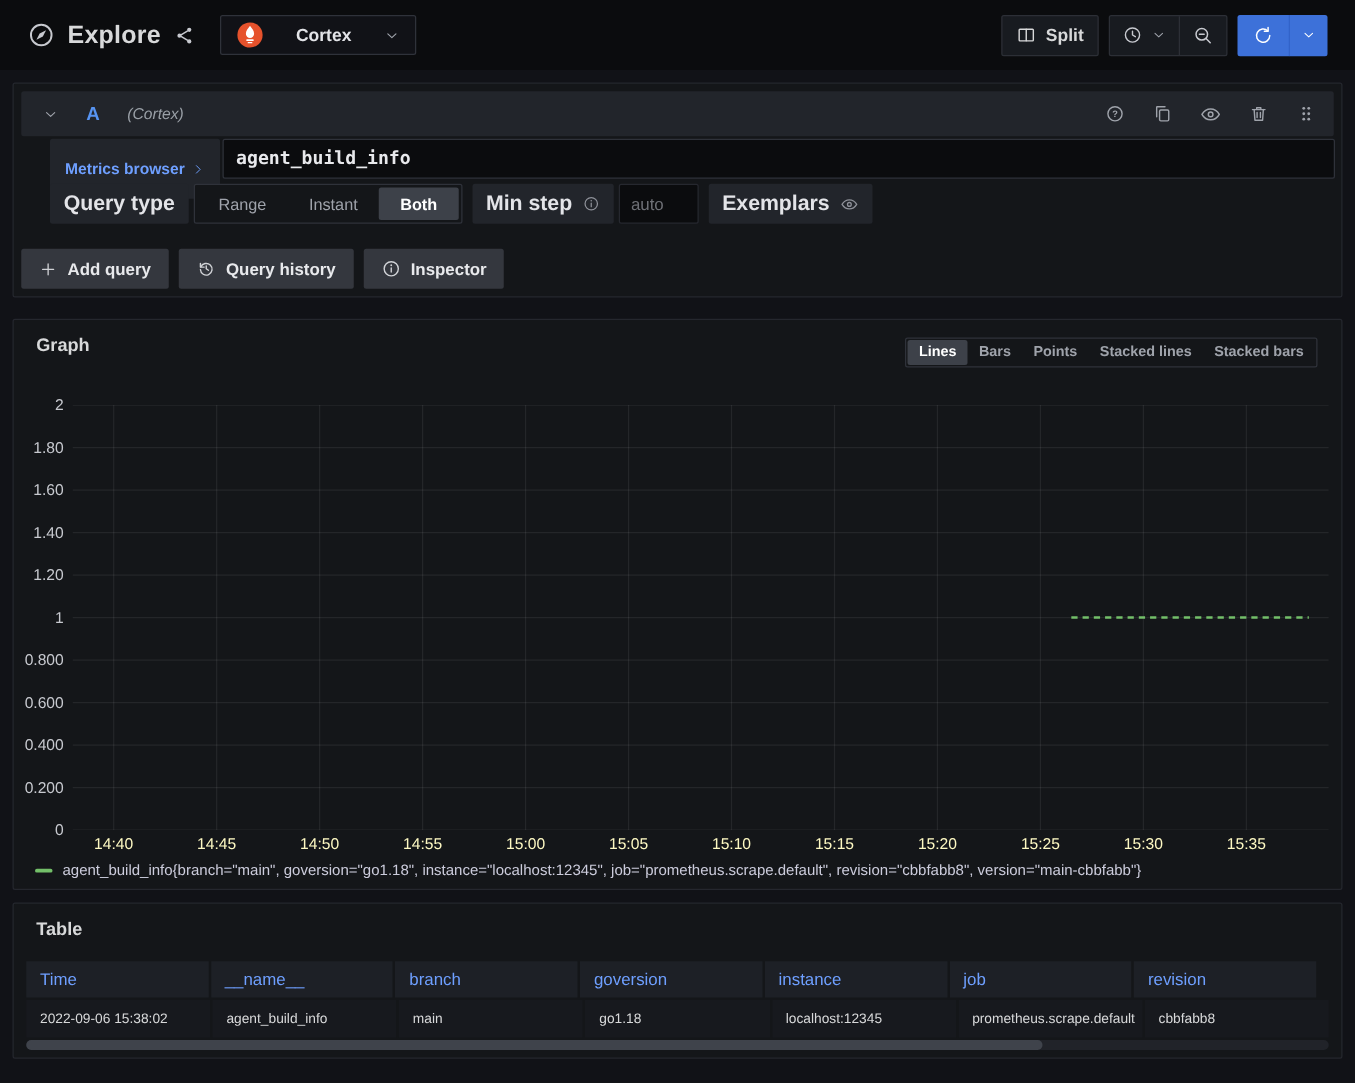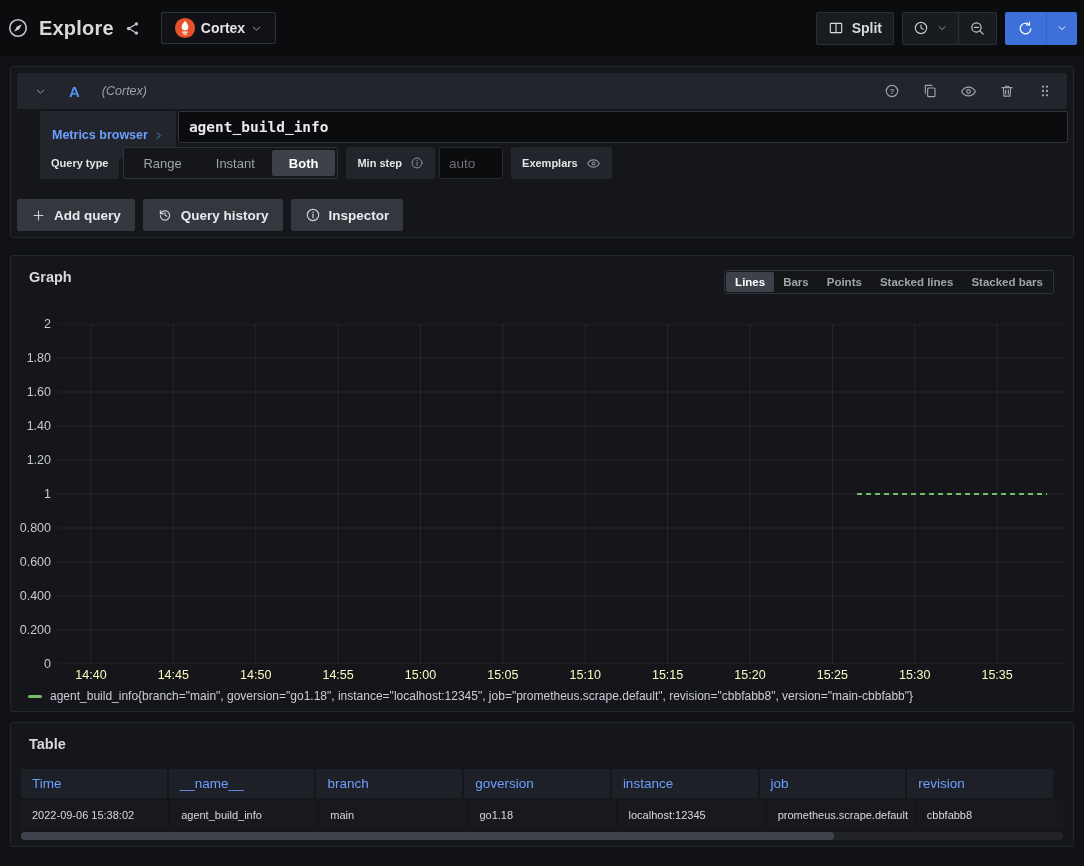--- a/index.html
+++ b/index.html
@@ -8,26 +8,26 @@
     background:#111217;
     font-family:"Liberation Sans", sans-serif;
     color:#ccccdc;
     -webkit-font-smoothing:antialiased;
   }
   svg { display:block; }
   .ic { stroke:currentColor; fill:none; stroke-width:1.7; stroke-linecap:round; stroke-linejoin:round; }
 
   
   .topbar {
-    height:56px; background:#0b0c0e; display:flex; align-items:center; padding:0 7px; gap:10px;
+    height:56px; background:#0b0c0e; display:flex; align-items:center; padding:0 22px; gap:10px;
   }
   .app-title { font-size:20px; font-weight:700; color:#d8d9da; letter-spacing:.2px; }
   .tb-icon { color:#c7c9cf; display:flex; align-items:center; }
   .ds-picker {
-    margin-left:10px; height:32px; display:flex; align-items:center; gap:5px;
+    margin-left:10px; height:32px; display:flex; align-items:center; gap:26px;
     background:#111217; border:1px solid #2f323a; border-radius:2px; padding:0 12px; cursor:pointer;
   }
   .ds-name { font-size:14px; font-weight:700; color:#e3e4e8; }
   .caret { color:#9fa3ab; }
   .tb-right { margin-left:auto; display:flex; align-items:center; gap:8px; }
   .tb-btn {
     height:33px; display:flex; align-items:center; gap:8px; padding:0 11px;
     background:#181b20; border:1px solid #2c2f36; border-radius:2px; color:#d8d9da;
     font-size:14px; font-weight:700; cursor:pointer;
   }
@@ -62,21 +62,21 @@
     background:#22252b; border-radius:2px; color:#6e9fff; font-size:12.5px; font-weight:700; cursor:pointer;
   }
   .query-input {
     flex:1; height:32px; background:#0b0c0e; border:1px solid #2f323a; border-radius:2px;
     color:#e8e9ec; font-family:"DejaVu Sans Mono","Liberation Mono",monospace; font-size:14.5px; font-weight:700;
     padding:0 10px; outline:none;
   }
   .type-row { position:absolute; left:29px; top:80px; height:32px; display:flex; align-items:center; }
   .fld-label {
     height:32px; display:flex; align-items:center; gap:8px; padding:0 11px;
-    background:#22252b; border-radius:2px; color:#e3e4e8; font-size:11px; font-weight:700;
+    background:#22252b; border-radius:2px; color:#e3e4e8; font-size:17px; font-weight:700;
   }
   .fld-label .ticon { color:#8e9199; display:flex; }
   .toggle-group {
     height:32px; margin-left:4px; display:flex; align-items:center;
     border:1px solid #2f323a; border-radius:2px; padding:0 2px; background:#141619;
   }
   .toggle-group .tg-item {
     height:26px; display:flex; align-items:center; padding:0 17px; border-radius:2px;
     color:#9fa3ab; font-size:13px; cursor:pointer; white-space:nowrap;
   }

